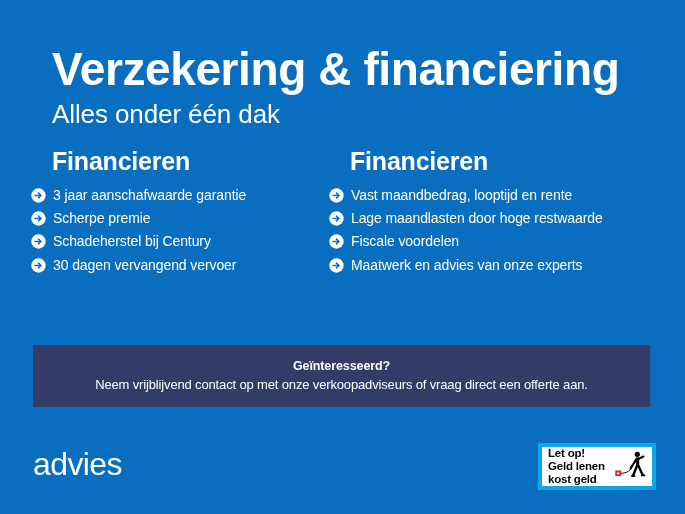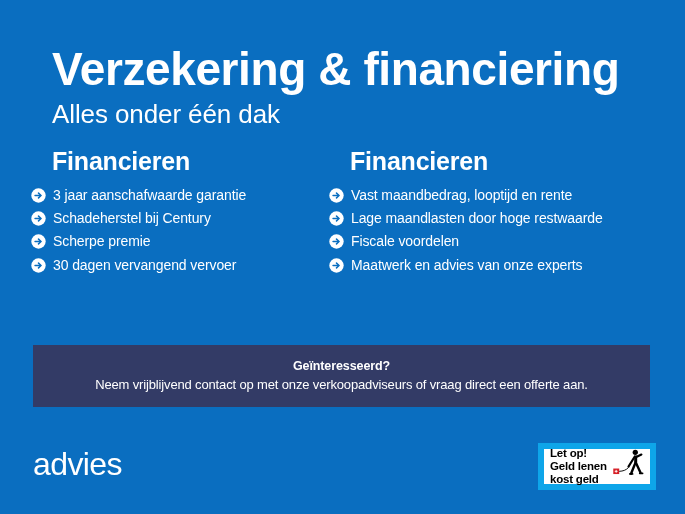--- a/index.html
+++ b/index.html
@@ -141,21 +141,21 @@
     line-height: 1;
   }
 
   .warning-box {
     position: absolute;
     left: 538px;
     top: 443px;
     width: 118px;
     height: 47px;
     background: #ffffff;
-    border: 6px solid #0ea5e9;
+    border: 4px solid #0ea5e9;
     box-sizing: border-box;
     display: flex;
     align-items: center;
     padding: 3px 0 3px 6px;
   }
   .warning-lines {
     display: flex;
     flex-direction: column;
     justify-content: center;
     line-height: 1.14;
@@ -206,31 +206,31 @@
           <span class="bullet-text">3 jaar aanschafwaarde garantie</span>
         </li>
         <li class="bullet-item">
           <span class="bullet-icon">
             <svg viewBox="0 0 24 24" width="15" height="15" aria-hidden="true">
               <circle cx="12" cy="12" r="11.5" fill="#ffffff"></circle>
               <path d="M6.5 12h9" stroke="#0A6EC0" stroke-width="2.4" stroke-linecap="round"></path>
               <path d="M12 8.2l4 3.8-4 3.8" fill="none" stroke="#0A6EC0" stroke-width="2.4" stroke-linecap="round" stroke-linejoin="round"></path>
             </svg>
           </span>
+          <span class="bullet-text">Scherpe premie</span>
+        </li>
+        <li class="bullet-item">
+          <span class="bullet-icon">
+            <svg viewBox="0 0 24 24" width="15" height="15" aria-hidden="true">
+              <circle cx="12" cy="12" r="11.5" fill="#ffffff"></circle>
+              <path d="M6.5 12h9" stroke="#0A6EC0" stroke-width="2.4" stroke-linecap="round"></path>
+              <path d="M12 8.2l4 3.8-4 3.8" fill="none" stroke="#0A6EC0" stroke-width="2.4" stroke-linecap="round" stroke-linejoin="round"></path>
+            </svg>
+          </span>
           <span class="bullet-text">Schadeherstel bij Century</span>
-        </li>
-        <li class="bullet-item">
-          <span class="bullet-icon">
-            <svg viewBox="0 0 24 24" width="15" height="15" aria-hidden="true">
-              <circle cx="12" cy="12" r="11.5" fill="#ffffff"></circle>
-              <path d="M6.5 12h9" stroke="#0A6EC0" stroke-width="2.4" stroke-linecap="round"></path>
-              <path d="M12 8.2l4 3.8-4 3.8" fill="none" stroke="#0A6EC0" stroke-width="2.4" stroke-linecap="round" stroke-linejoin="round"></path>
-            </svg>
-          </span>
-          <span class="bullet-text">Scherpe premie</span>
         </li>
         <li class="bullet-item">
           <span class="bullet-icon">
             <svg viewBox="0 0 24 24" width="15" height="15" aria-hidden="true">
               <circle cx="12" cy="12" r="11.5" fill="#ffffff"></circle>
               <path d="M6.5 12h9" stroke="#0A6EC0" stroke-width="2.4" stroke-linecap="round"></path>
               <path d="M12 8.2l4 3.8-4 3.8" fill="none" stroke="#0A6EC0" stroke-width="2.4" stroke-linecap="round" stroke-linejoin="round"></path>
             </svg>
           </span>
           <span class="bullet-text">30 dagen vervangend vervoer</span>

